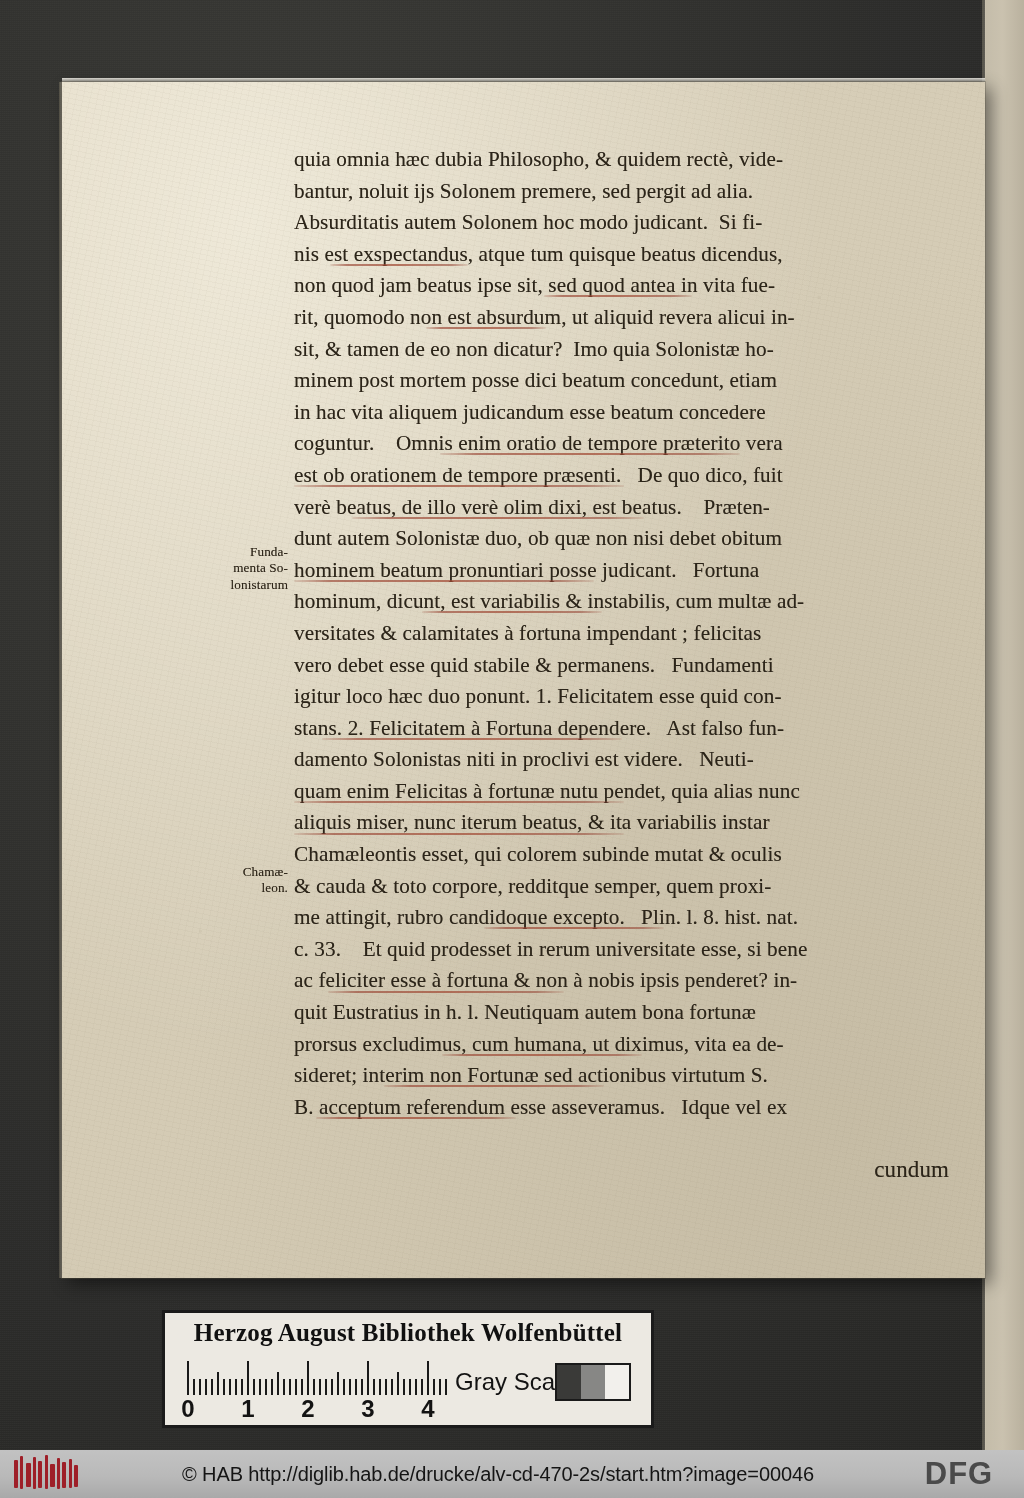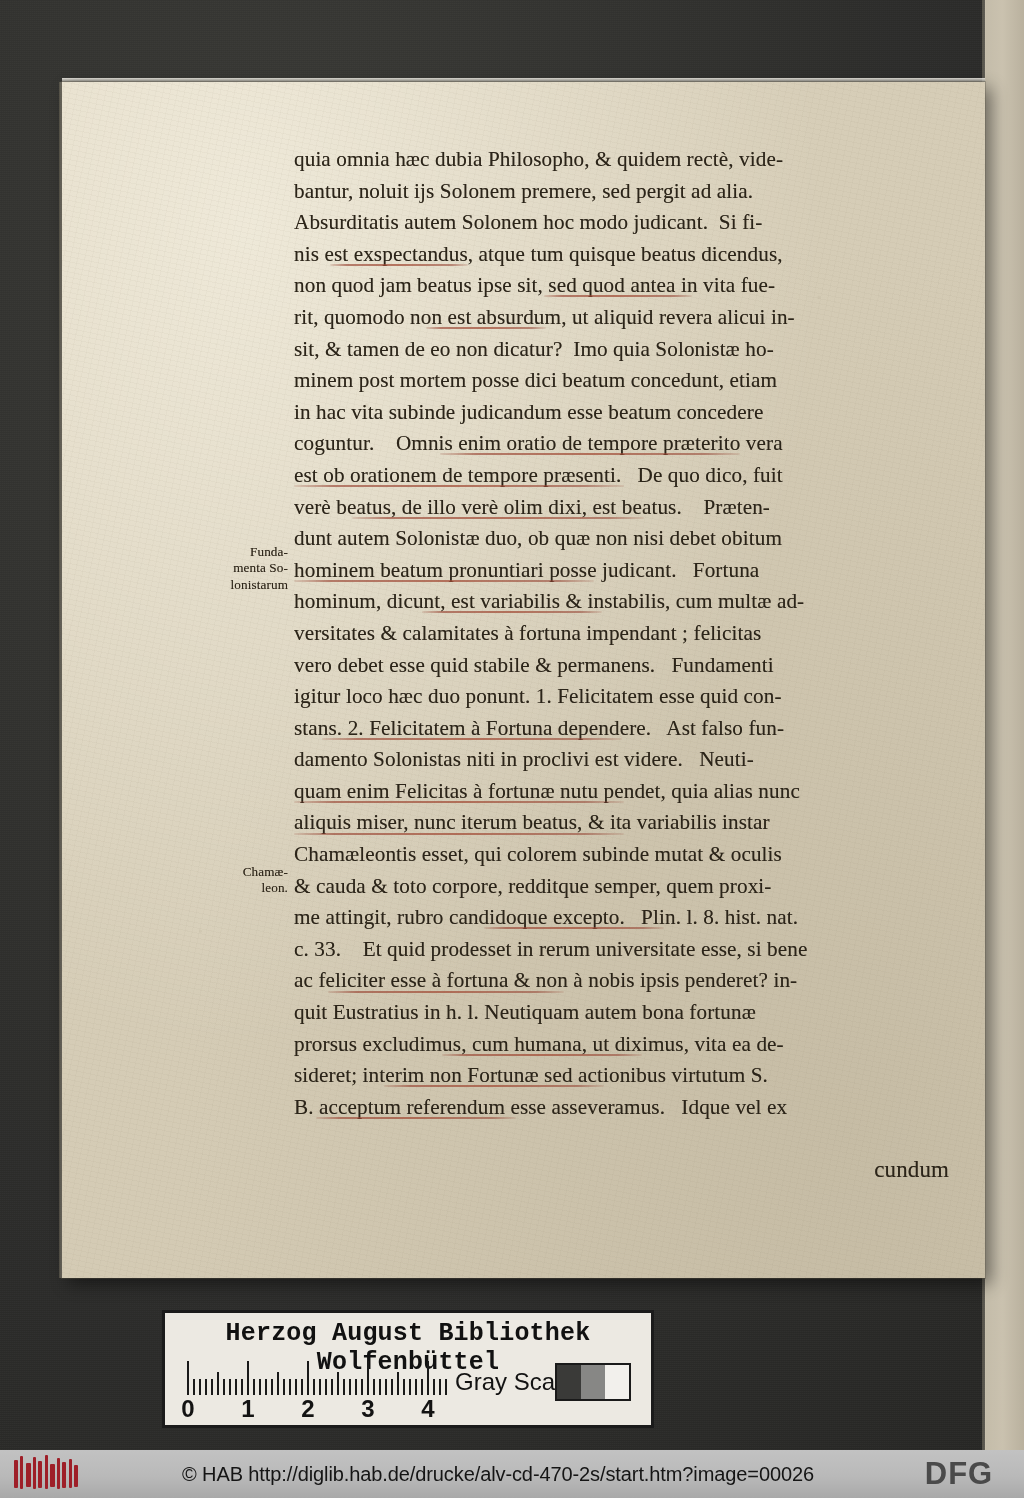--- a/index.html
+++ b/index.html
@@ -148,21 +148,21 @@
     left: 162px; top: 1310px;
     width: 492px; height: 118px;
     background: #ece9e2;
     border: 3px solid #1b1b1b;
     box-sizing: border-box;
   }
   .scale-title {
     position: absolute;
     left: 0; right: 0; top: 6px;
     text-align: center;
-    font-family: Liberation Mono, monospace;
+    font-family: Liberation Serif, serif;
     font-weight: bold;
     font-size: 25px;
     color: #111;
     letter-spacing: .2px;
   }
   .ruler {
     position: absolute;
     left: 22px; top: 48px;
     width: 258px; height: 34px;
   }
@@ -271,21 +271,21 @@
 
   <div class="textblock" id="textblock">
       <div class="line">quia omnia hæc dubia Philosopho, &amp; quidem rectè, vide-</div>
       <div class="line">bantur, noluit ijs Solonem premere, sed pergit ad alia.</div>
       <div class="line">Absurditatis autem Solonem hoc modo judicant.  Si fi-</div>
       <div class="line">nis est exspectandus, atque tum quisque beatus dicendus,</div>
       <div class="line">non quod jam beatus ipse sit, sed quod antea in vita fue-</div>
       <div class="line">rit, quomodo non est absurdum, ut aliquid revera alicui in-</div>
       <div class="line">sit, &amp; tamen de eo non dicatur?  Imo quia Solonistæ ho-</div>
       <div class="line">minem post mortem posse dici beatum concedunt, etiam</div>
-      <div class="line">in hac vita subinde judicandum esse beatum concedere</div>
+      <div class="line">in hac vita aliquem judicandum esse beatum concedere</div>
       <div class="line">coguntur.    Omnis enim oratio de tempore præterito vera</div>
       <div class="line">est ob orationem de tempore præsenti.   De quo dico, fuit</div>
       <div class="line">verè beatus, de illo verè olim dixi, est beatus.    Præten-</div>
       <div class="line">dunt autem Solonistæ duo, ob quæ non nisi debet obitum</div>
       <div class="line">hominem beatum pronuntiari posse judicant.   Fortuna</div>
       <div class="line">hominum, dicunt, est variabilis &amp; instabilis, cum multæ ad-</div>
       <div class="line">versitates &amp; calamitates à fortuna impendant ; felicitas</div>
       <div class="line">vero debet esse quid stabile &amp; permanens.   Fundamenti</div>
       <div class="line">igitur loco hæc duo ponunt. 1. Felicitatem esse quid con-</div>
       <div class="line">stans. 2. Felicitatem à Fortuna dependere.   Ast falso fun-</div>
@@ -394,15 +394,15 @@
       <div class="hab-stroke" style="left: 26px; top: 13px; width: 5px; height: 24px;"></div>
       <div class="hab-stroke" style="left: 33px; top: 7px; width: 3px; height: 32px;"></div>
       <div class="hab-stroke" style="left: 38px; top: 11px; width: 4px; height: 27px;"></div>
       <div class="hab-stroke" style="left: 45px; top: 5px; width: 3px; height: 34px;"></div>
       <div class="hab-stroke" style="left: 50px; top: 14px; width: 5px; height: 23px;"></div>
       <div class="hab-stroke" style="left: 57px; top: 8px; width: 3px; height: 31px;"></div>
       <div class="hab-stroke" style="left: 62px; top: 12px; width: 4px; height: 26px;"></div>
       <div class="hab-stroke" style="left: 69px; top: 9px; width: 3px; height: 29px;"></div>
       <div class="hab-stroke" style="left: 74px; top: 15px; width: 4px; height: 22px;"></div>
     </div>
-  <div class="footer-url">© HAB http://diglib.hab.de/drucke/alv-cd-470-2s/start.htm?image=00026</div>
+  <div class="footer-url">© HAB http://diglib.hab.de/drucke/alv-cd-470-2s/start.htm?image=00046</div>
   <div class="dfg-logo">DFG</div>
 </div>
 
 </body></html>

